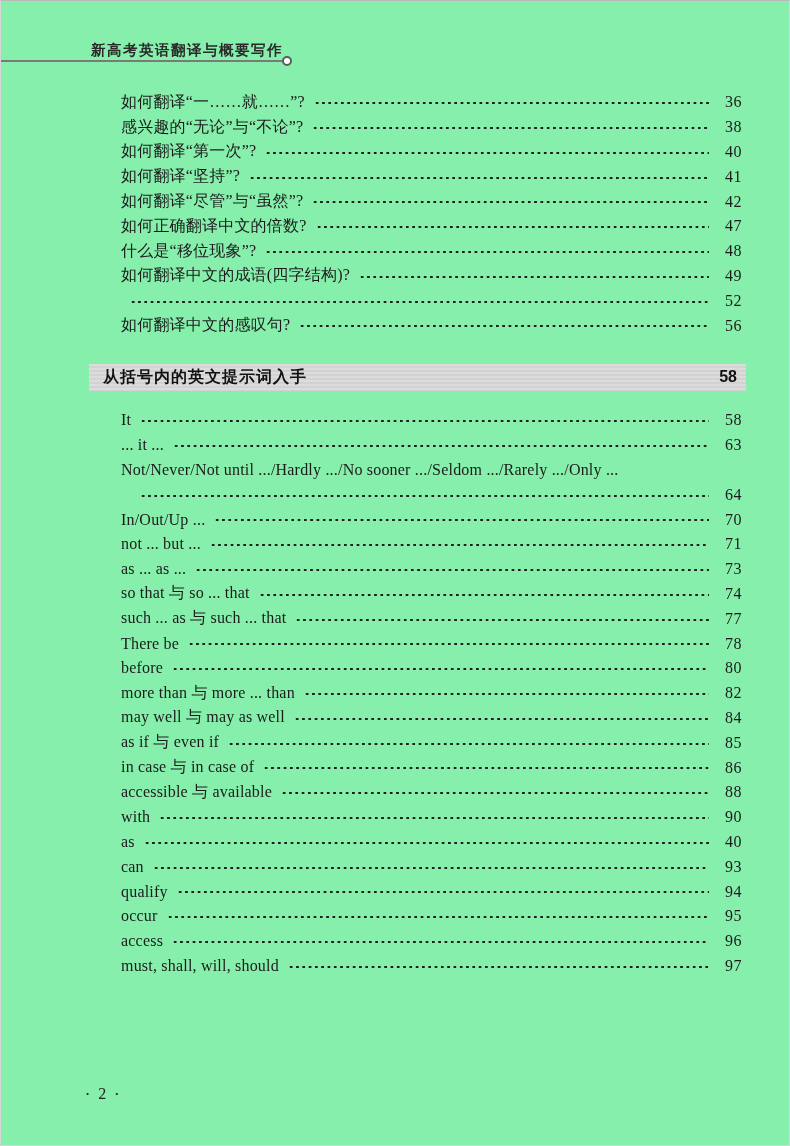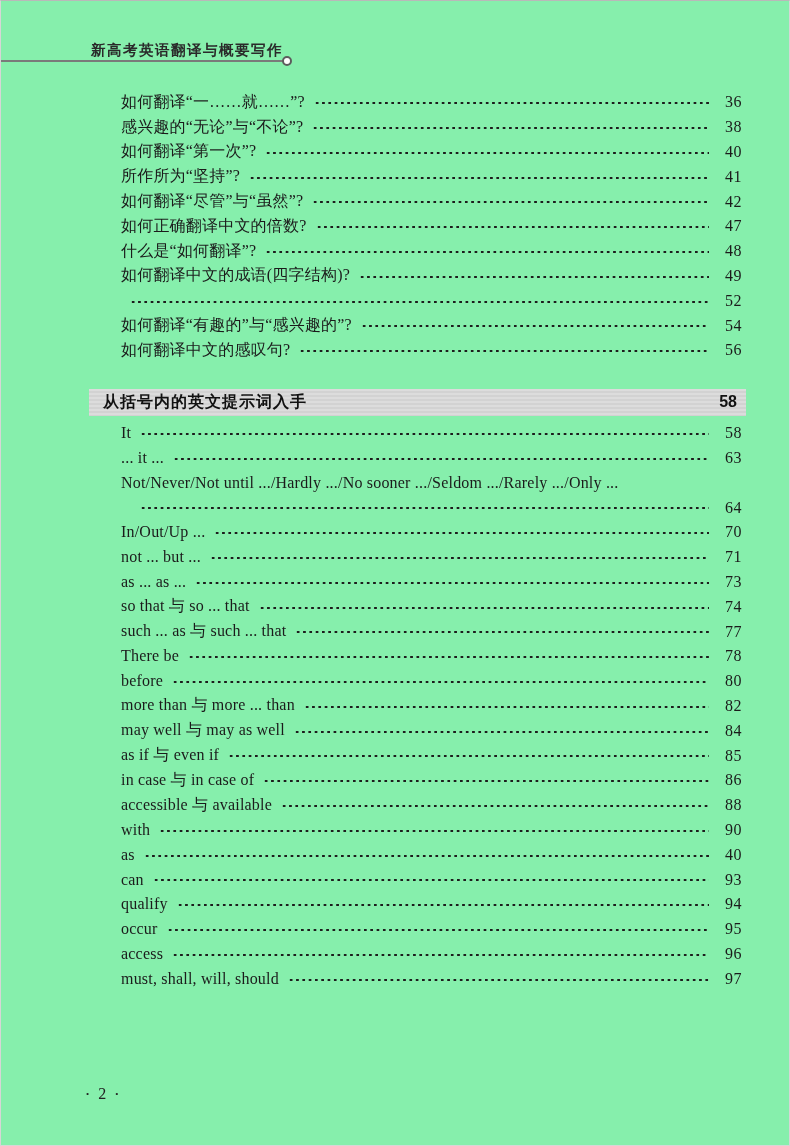--- a/index.html
+++ b/index.html
@@ -59,21 +59,21 @@
   }
   .toc-page {
     flex: 0 0 auto; min-width: 24px; text-align: right;
     font-size: 16px; letter-spacing: 0.5px;
   }
   .no-leader .leader { background: none; }
   .continuation { padding-left: 42px; }
 
   
   .section-band {
-    margin-top: 26px; margin-bottom: 5px;
+    margin-top: 26px; margin-bottom: 17px;
     height: 27px;
     display: flex; align-items: center;
     padding: 0 9px 0 14px;
     background: repeating-linear-gradient(180deg, #dcdcdc 0 2px, #d2d2d2 2px 4px);
     font-family: "Liberation Sans", "DejaVu Sans", sans-serif;
     font-weight: bold; font-size: 16px; letter-spacing: 1px;
     color: #111;
   }
   .band-page { margin-left: auto; font-size: 16px; letter-spacing: 0; }
 
@@ -107,52 +107,47 @@
     <span class="toc-title">感兴趣的“无论”与“不论”?</span>
     <span class="leader"></span>
     <span class="toc-page">38</span>
   </div>
         <div class="toc-row">
     <span class="toc-title">如何翻译“第一次”?</span>
     <span class="leader"></span>
     <span class="toc-page">40</span>
   </div>
         <div class="toc-row">
-    <span class="toc-title">所作所为“坚持”?</span>
+    <span class="toc-title">如何翻译“坚持”?</span>
     <span class="leader"></span>
     <span class="toc-page">41</span>
   </div>
         <div class="toc-row">
     <span class="toc-title">如何翻译“尽管”与“虽然”?</span>
     <span class="leader"></span>
     <span class="toc-page">42</span>
   </div>
         <div class="toc-row">
     <span class="toc-title">如何正确翻译中文的倍数?</span>
     <span class="leader"></span>
     <span class="toc-page">47</span>
   </div>
         <div class="toc-row">
-    <span class="toc-title">什么是“如何翻译”?</span>
+    <span class="toc-title">什么是“移位现象”?</span>
     <span class="leader"></span>
     <span class="toc-page">48</span>
   </div>
         <div class="toc-row">
     <span class="toc-title">如何翻译中文的成语(四字结构)?</span>
     <span class="leader"></span>
     <span class="toc-page">49</span>
   </div>
         <div class="toc-row">
     <span class="leader"></span>
     <span class="toc-page">52</span>
-  </div>
-        <div class="toc-row">
-    <span class="toc-title">如何翻译“有趣的”与“感兴趣的”?</span>
-    <span class="leader"></span>
-    <span class="toc-page">54</span>
   </div>
         <div class="toc-row">
     <span class="toc-title">如何翻译中文的感叹句?</span>
     <span class="leader"></span>
     <span class="toc-page">56</span>
   </div>
       </div>
 
     <div class="section-band">
       <span class="band-title">从括号内的英文提示词入手</span>

